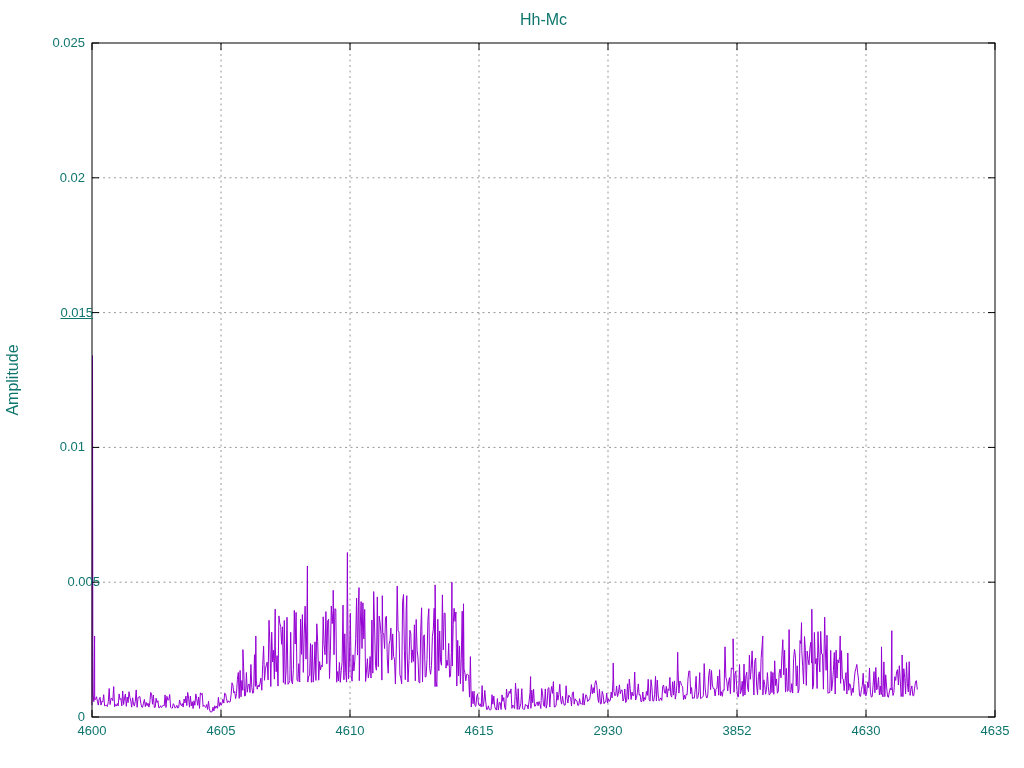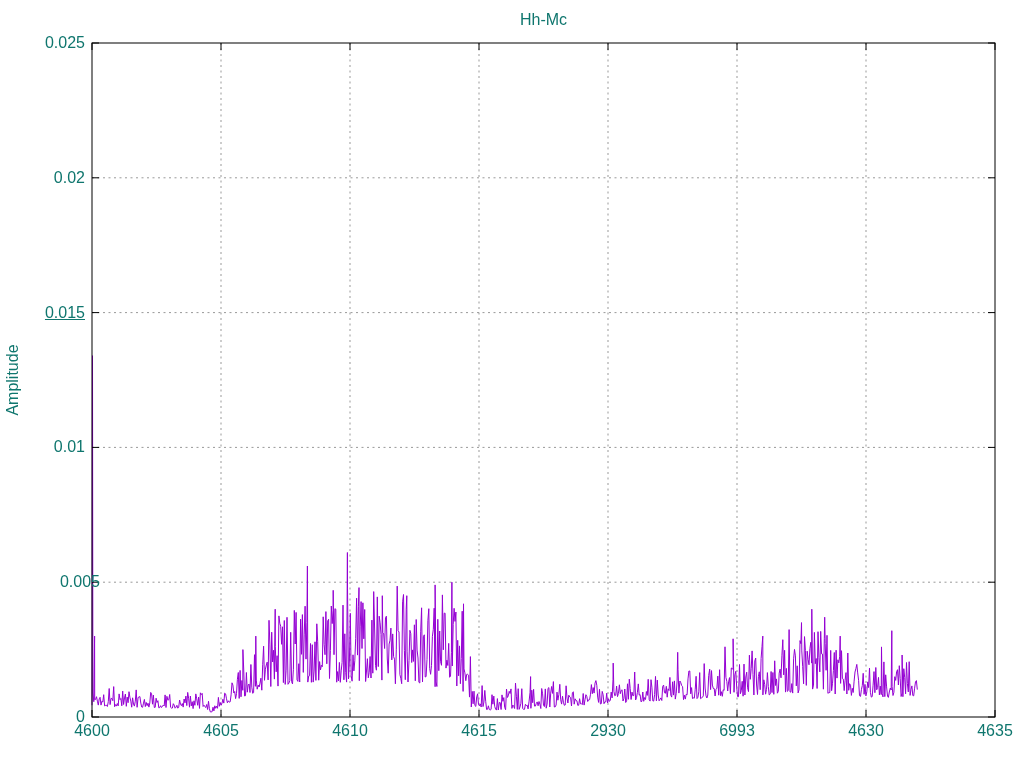--- a/index.html
+++ b/index.html
@@ -31,21 +31,21 @@
   .x-axis-title {
     position: absolute;
     left: 92px; top: 745px; width: 903px;
     text-align: center;
     font-size: 16px;
     white-space: nowrap;
   }
   .plot-svg { position: absolute; left: 0; top: 0; }
   .tick-label {
     position: absolute;
-    font-size: 16px;
+    font-size: 13px;
     line-height: 18px;
     white-space: nowrap;
   }
   .x-tick-label { text-align: center; width: 80px; }
   .y-tick-label { text-align: right; width: 85px; }
 </style>
 </head>
 <body>
 
 <div class="canvas">
@@ -96,23 +96,23 @@
         <line x1="995" y1="43" x2="988" y2="43"></line>
       </g>
       <rect x="92" y="43" width="903" height="674" fill="none" stroke="#000000" stroke-width="1"></rect>
     </svg>
   <div id="tick-layer">
       <div class="tick-label x-tick-label" style="left: 52px; top: 722px;">4600</div>
       <div class="tick-label x-tick-label" style="left: 181px; top: 722px; text-align: center;">4605</div>
       <div class="tick-label x-tick-label" style="left: 310px; top: 722px;">4610</div>
       <div class="tick-label x-tick-label" style="left: 439px; top: 722px;">4615</div>
       <div class="tick-label x-tick-label" style="left: 568px; top: 722px;">2930</div>
-      <div class="tick-label x-tick-label" style="left: 697px; top: 722px;">6993</div>
+      <div class="tick-label x-tick-label" style="left: 697px; top: 722px;">3852</div>
       <div class="tick-label x-tick-label" style="left: 826px; top: 722px;">4630</div>
       <div class="tick-label x-tick-label" style="left: 955px; top: 722px;">4635</div>
       <div class="tick-label y-tick-label" style="left: 0px; top: 708px;">0</div>
       <div class="tick-label y-tick-label" style="left: 15px; top: 573.2px;">0.005</div>
       <div class="tick-label y-tick-label" style="left: 0px; top: 438.4px;">0.01</div>
-      <div class="tick-label y-tick-label" style="left: 0px; top: 303.6px; text-decoration: underline;">0.015</div>
+      <div class="tick-label y-tick-label" style="left: 8px; top: 303.6px; text-decoration: underline;">0.015</div>
       <div class="tick-label y-tick-label" style="left: 0px; top: 168.8px;">0.02</div>
       <div class="tick-label y-tick-label" style="left: 0px; top: 34px;">0.025</div>
     </div>
 </div>
 
 </body></html>

